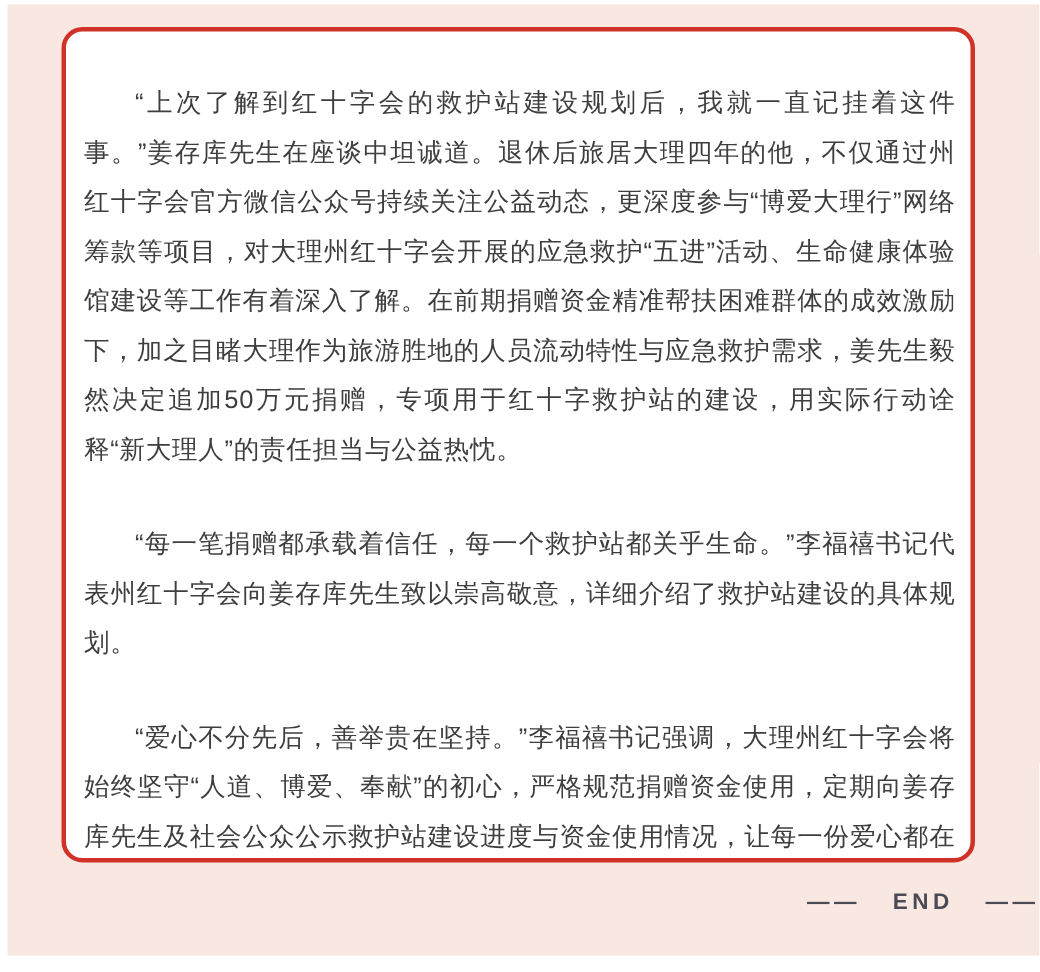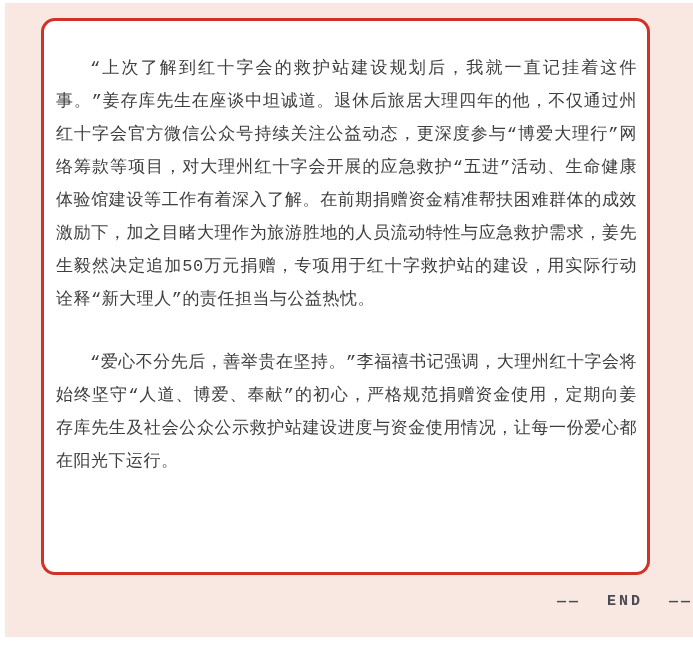--- a/index.html
+++ b/index.html
@@ -9,21 +9,20 @@
     height: 648px;
     background: var(--page-bg, #ffffff);
     font-family: "Liberation Sans", "DejaVu Sans", sans-serif;
     overflow: hidden;
   }
   .page {
     position: relative;
     width: 621px;
     height: 648px;
     background: var(--page-bg, #ffffff);
-    font-family: Liberation Mono, monospace;
   }
   .panel {
     position: absolute;
     left: 5px;
     top: 3px;
     width: 688px;
     height: 634px;
     background: var(--panel-bg, #f9e8e2);
   }
   .quote-box {
@@ -61,19 +60,20 @@
     color: var(--end-text, #4b4b55);
   }
 </style>
 </head>
 <body>
 
 <div class="page">
   <div class="panel">
     <div class="quote-box">
       <p>“上次了解到红十字会的救护站建设规划后，我就一直记挂着这件事。”姜存库先生在座谈中坦诚道。退休后旅居大理四年的他，不仅通过州红十字会官方微信公众号持续关注公益动态，更深度参与“博爱大理行”网络筹款等项目，对大理州红十字会开展的应急救护“五进”活动、生命健康体验馆建设等工作有着深入了解。在前期捐赠资金精准帮扶困难群体的成效激励下，加之目睹大理作为旅游胜地的人员流动特性与应急救护需求，姜先生毅然决定追加50万元捐赠，专项用于红十字救护站的建设，用实际行动诠释“新大理人”的责任担当与公益热忱。</p>
+      <p>“每一笔捐赠都承载着信任，每一个救护站都关乎生命。”李福禧书记代表州红十字会向姜存库先生致以崇高敬意，详细介绍了救护站建设的具体规划。</p>
       <p>“爱心不分先后，善举贵在坚持。”李福禧书记强调，大理州红十字会将始终坚守“人道、博爱、奉献”的初心，严格规范捐赠资金使用，定期向姜存库先生及社会公众公示救护站建设进度与资金使用情况，让每一份爱心都在阳光下运行。</p>
     </div>
     <div class="end-divider">
       <span>—— END ——</span>
     </div>
   </div>
 </div>
 
 </body></html>

